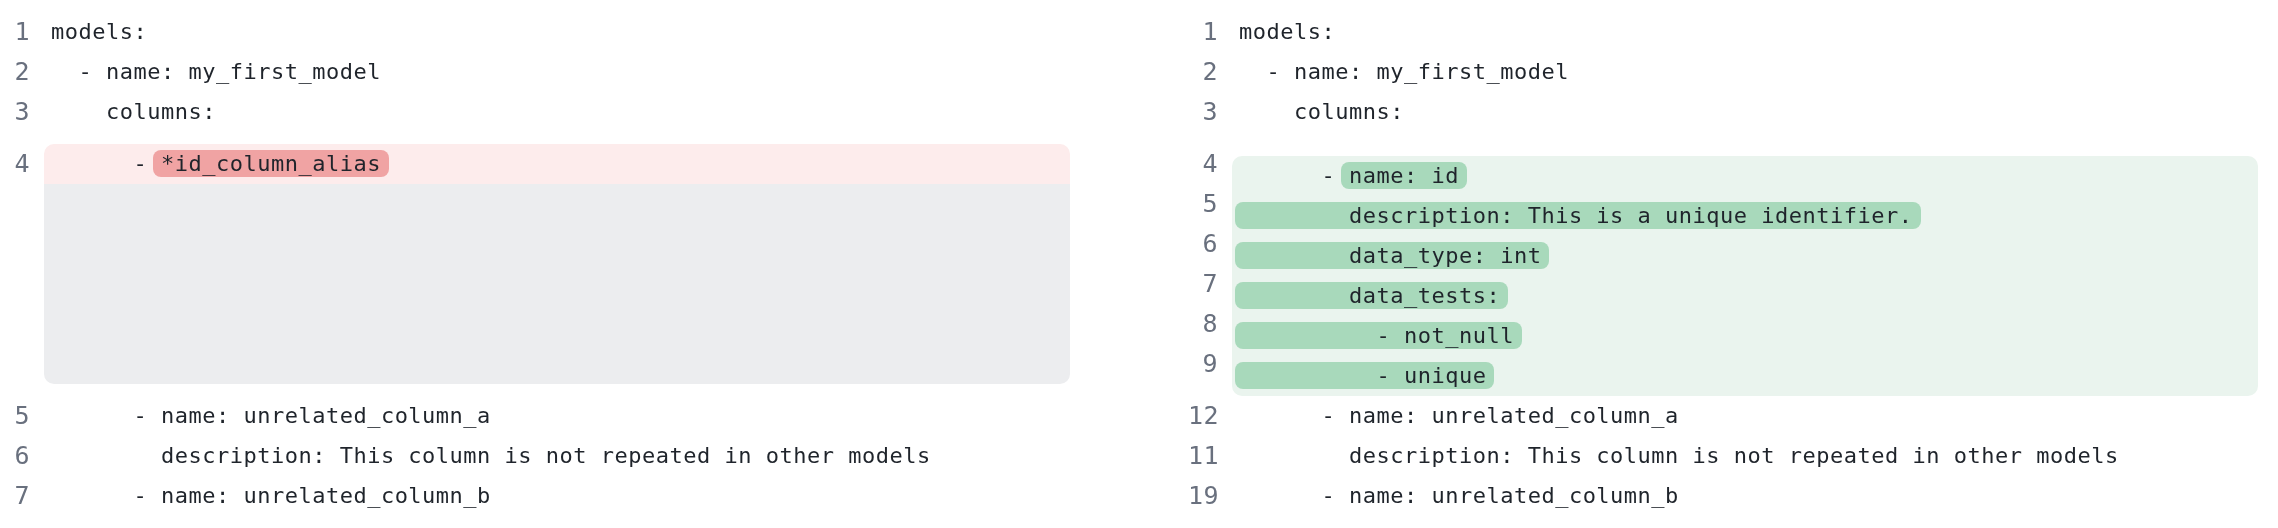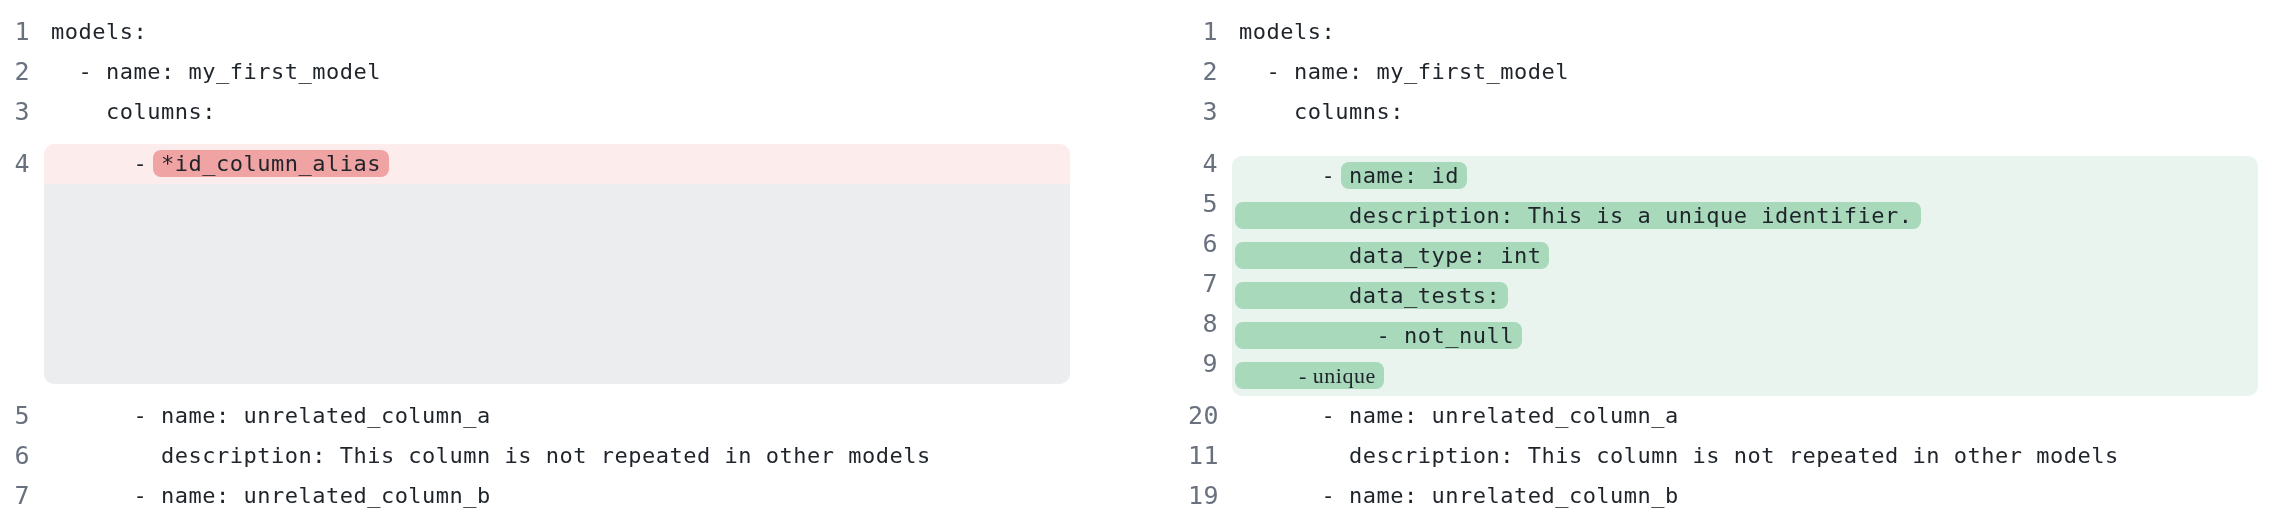--- a/index.html
+++ b/index.html
@@ -32,21 +32,21 @@
     letter-spacing:0.5px;user-select:none;
   }
   .code{
     flex:1;margin:0 20px 0 14px;padding:0 0 0 7px;
     white-space:pre;overflow:hidden;
     font-family:inherit;font-size:22px;line-height:40px;
     letter-spacing:0.5px;color:var(--code);
   }
   .block{margin:12px 0;}
   .block .row:first-child .code{border-top-left-radius:10px;border-top-right-radius:10px;}
-  .block .row:last-child .code{border-bottom-left-radius:10px;border-bottom-right-radius:10px;font-family:Liberation Serif, serif;}
+  .block .row:last-child .code{border-bottom-left-radius:10px;border-bottom-right-radius:10px;}
   .code.removed{background:var(--removed-line);}
   .code.added{background:var(--added-line);margin-top:23px;}
   .filler-row{height:200px;align-items:stretch;}
   .code.filler{background:var(--filler);}
   .mark{
     border-radius:8px;
     padding:1px 8px;
     margin:0 -8px;
   }
   .mark.full{padding-left:4px;margin-left:-4px;}
@@ -126,21 +126,21 @@
         <div class="row">
           <span class="num">8</span>
           <pre class="code added"><span class="mark mark-added full">          - not_null</span></pre>
         </div>
         <div class="row">
           <span class="num">9</span>
           <pre class="code added"><span class="mark mark-added full">          - unique</span></pre>
         </div>
       </div>
       <div class="row">
-        <span class="num">20</span>
+        <span class="num">12</span>
         <pre class="code">      - name: unrelated_column_a</pre>
       </div>
       <div class="row">
         <span class="num">11</span>
         <pre class="code">        description: This column is not repeated in other models</pre>
       </div>
       <div class="row">
         <span class="num">19</span>
         <pre class="code">      - name: unrelated_column_b</pre>
       </div>

